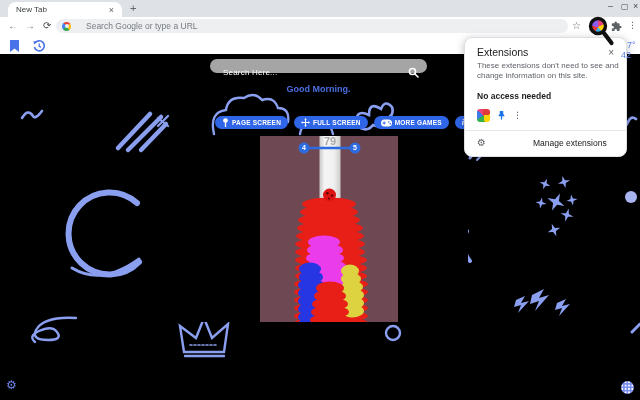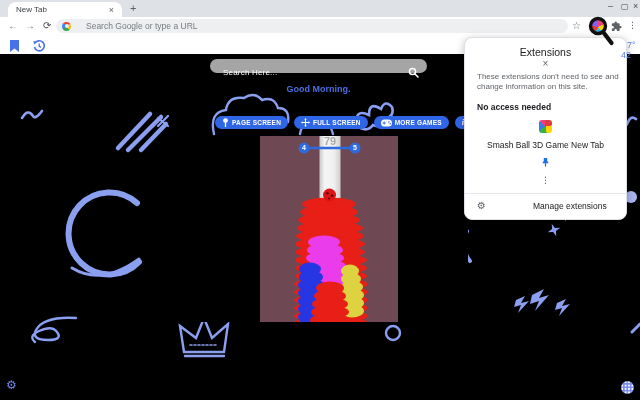--- a/index.html
+++ b/index.html
@@ -37,21 +37,21 @@
        color:#4d6ee3;z-index:5;}
   #btnrow{position:absolute;left:215px;top:116px;display:flex;gap:6px;z-index:6;}
   .gbtn{height:13px;border-radius:7px;background:#2f66e8;color:#fff;font-size:6.5px;font-weight:bold;
        display:flex;align-items:center;justify-content:center;gap:3px;padding:0 7px;letter-spacing:.2px;border:none;}
   
   #game{position:absolute;left:172px;top:136px;width:296px;height:186px;background:#000;border-radius:4px;z-index:10;overflow:hidden;}
   #gamescreen{position:absolute;left:78px;top:0;width:138px;height:186px;overflow:hidden;padding-left:10px;}
   
   #popup{position:absolute;left:464px;top:37px;width:163px;background:#fff;border:1px solid #dcdfe3;border-radius:8px;
        box-shadow:0 2px 8px rgba(0,0,0,.25);z-index:50;box-sizing:border-box;padding:8px 0 0 0;}
-  #popup .pad{padding:0 12px;flex-direction:column;}
+  #popup .pad{padding:0 12px;}
   #popup .hdr{display:flex;align-items:center;}
   #popup .title{font-size:10.5px;color:#202124;flex:1;}
   #popup .close{font-size:10px;color:#5f6368;}
   #popup .subhead{font-size:8.5px;font-weight:bold;color:#202124;margin-top:9px;}
   #popup .desc{font-size:8px;color:#5f6368;line-height:1.3;margin-top:3px;width:142px;}
   #popup .extrow{display:flex;align-items:center;gap:7px;margin-top:8px;}
   #ext-sq{width:13px;height:13px;border-radius:3px;flex:0 0 auto;
        background:conic-gradient(#e23b3b 0 22%,#ffd400 22% 47%,#36b24a 47% 66%,#3a7de8 66% 86%,#e8437a 86% 100%);}
   #popup .extname{font-size:8.5px;color:#202124;flex:1;}
   #popup .dots{font-size:9px;color:#5f6368;}
@@ -293,21 +293,20 @@
 
   <div id="popup">
     <div class="pad hdr">
       <span class="title">Extensions</span>
       <span class="close">×</span>
     </div>
     <div class="pad desc">These extensions don't need to see and change information on this site.</div>
     <div class="pad subhead">No access needed</div>
     <div class="pad extrow">
       <span id="ext-sq"></span>
-      <span class="extname">Smash Ball 3D Game New Tab</span>
       <svg width="9" height="11" viewBox="0 0 13 15">
         <path fill="#1a73e8" d="M4 1h5v4.2L10.6 7v1.5H7.4v4L6.5 14l-.9-1.5v-4H2.4V7L4 5.2z"></path>
       </svg>
       <span class="dots">⋮</span>
     </div>
     <div class="divider"></div>
     <div class="managerow">
       <span class="gear">⚙</span>
       <span class="manage">Manage extensions</span>
     </div>

